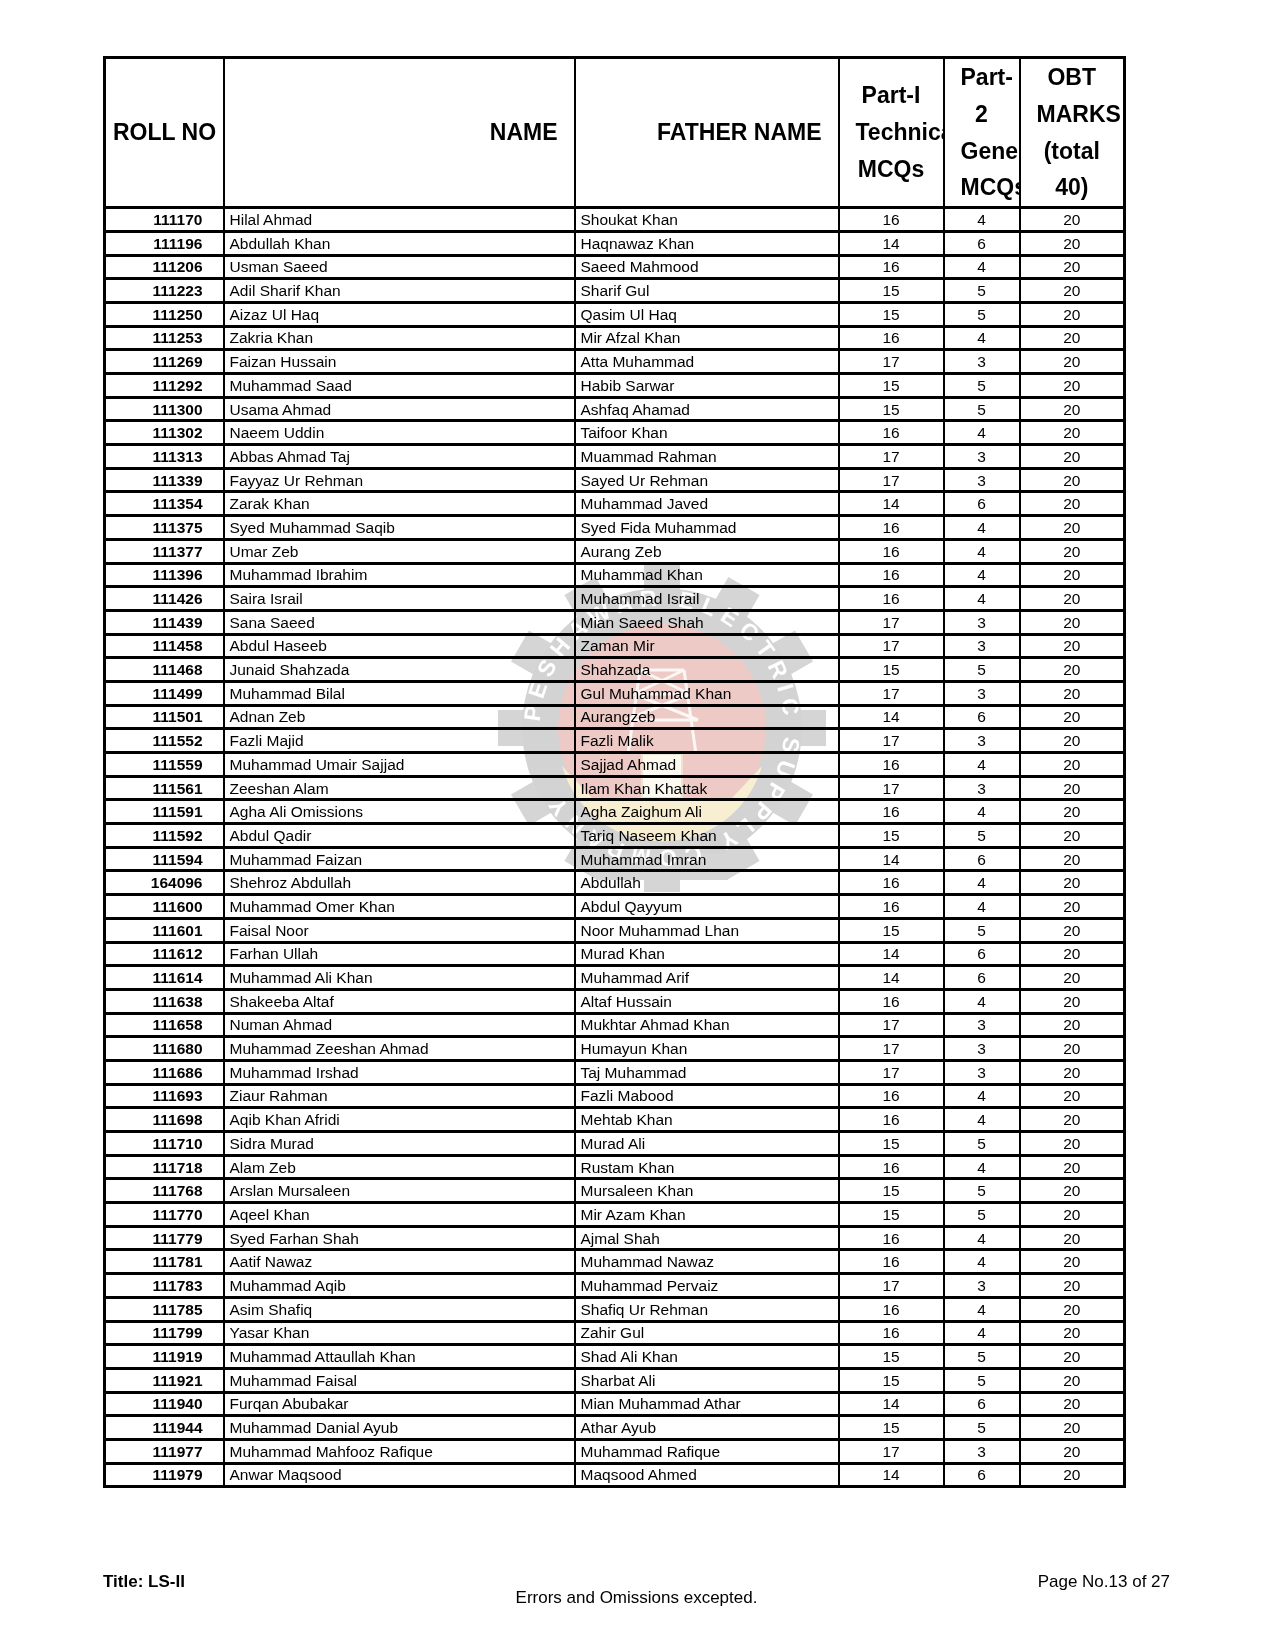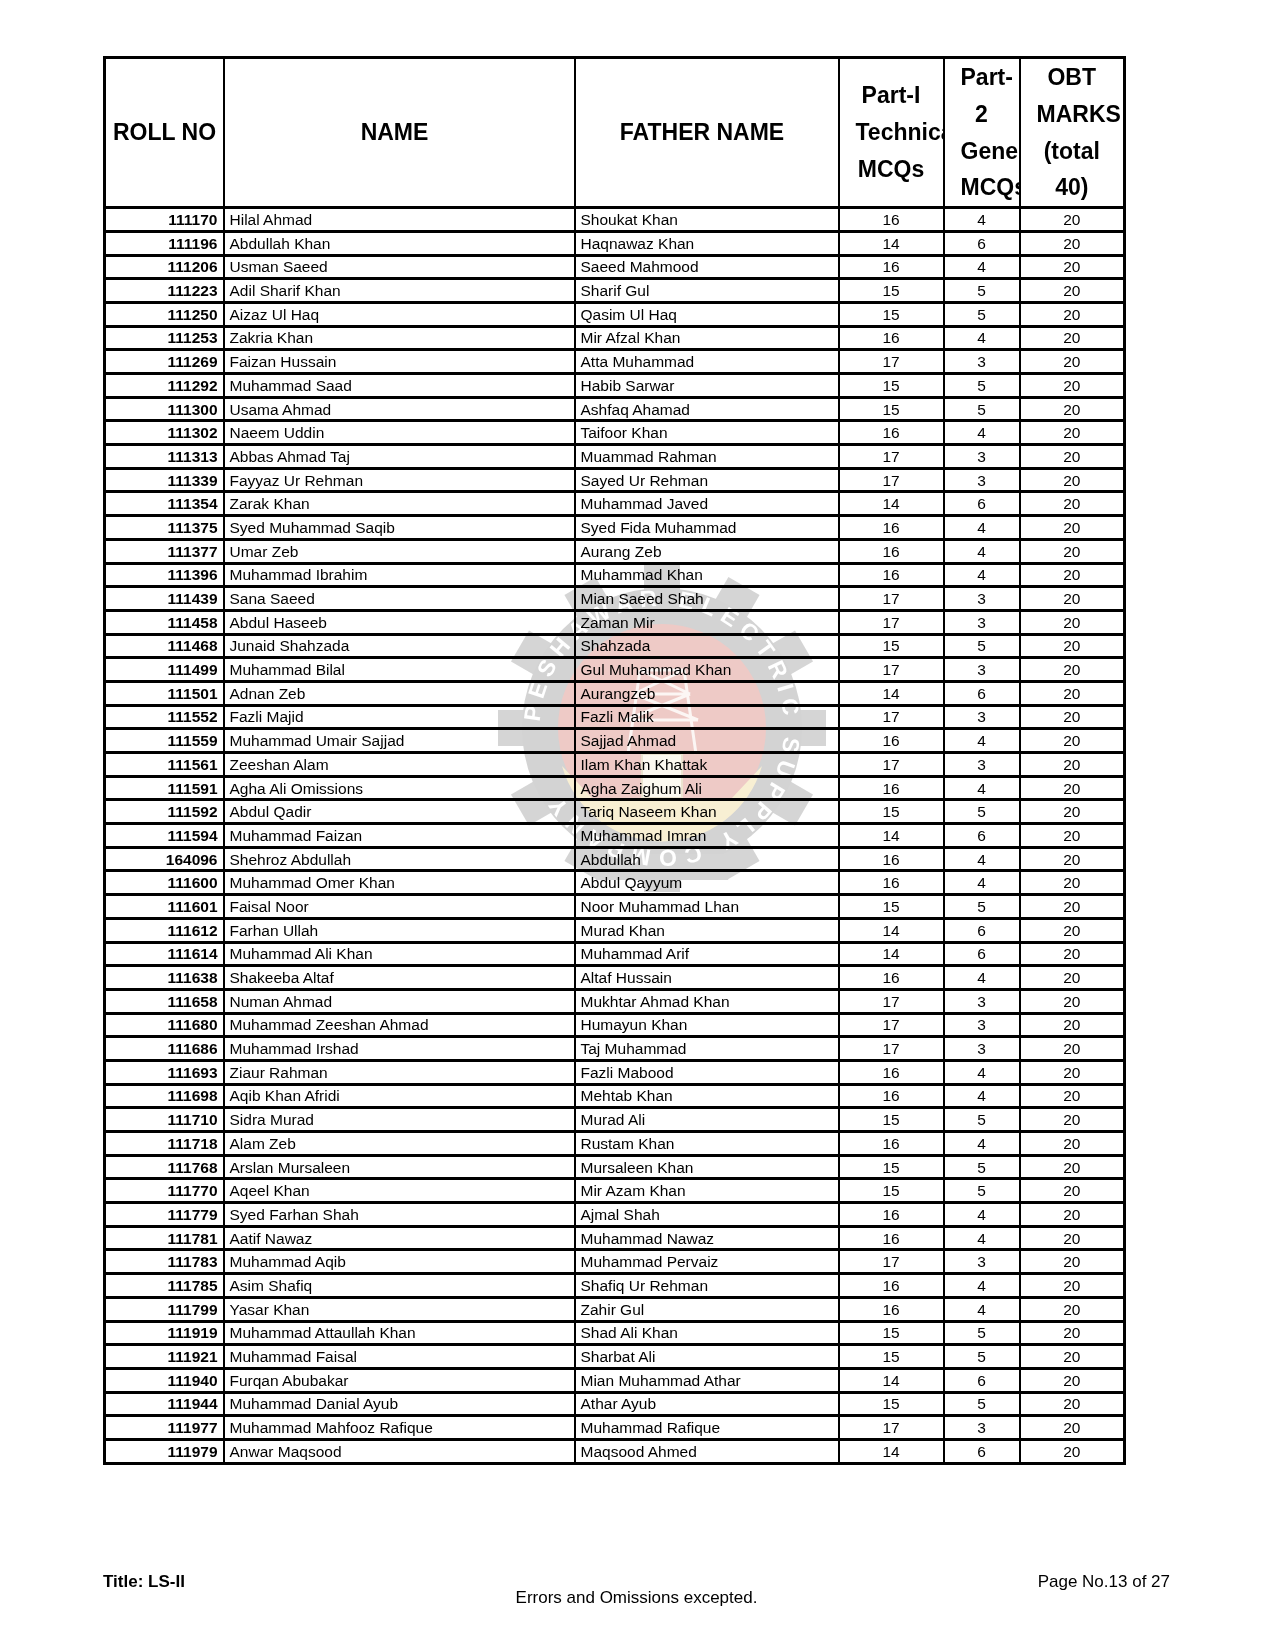--- a/index.html
+++ b/index.html
@@ -6,23 +6,23 @@
   body{
     width:1275px;height:1650px;position:relative;background:#ffffff;
     font-family:"Liberation Sans", sans-serif;color:#000;overflow:hidden;
   }
   .watermark{position:absolute;left:492px;top:558px;z-index:0;}
   .table-wrap{position:absolute;left:103px;top:56px;z-index:1;}
   table{border-collapse:collapse;table-layout:fixed;width:1020px;background:transparent;border:3px solid #000;}
   th,td{border:2px solid #000;overflow:hidden;white-space:nowrap;background:transparent;}
   td{border-top-width:3px;border-bottom-width:3px;height:20.7px;font-size:15.5px;line-height:1.1;padding:0;}
   th{height:108px;font-size:23px;font-weight:bold;vertical-align:middle;line-height:1.6;padding:0 16px;}
-  th.h-left{text-align:center;padding-left:7px;}
+  th.h-left{text-align:right;padding-left:7px;}
   th.h-center{text-align:center;white-space:normal;}
-  .c-roll{text-align:right;padding-right:5px;font-weight:bold;}
+  .c-roll{text-align:right;padding-right:20px;font-weight:bold;}
   .c-name,.c-father{text-align:left;padding-left:5px;}
   .c-p1,.c-p2,.c-obt{text-align:center;}
   .footer{position:absolute;left:103px;top:1572px;width:1067px;height:24px;font-size:17px;z-index:1;}
   .footer .f-left{position:absolute;left:0;top:0;font-weight:bold;}
   .footer .f-center{position:absolute;left:50%;transform:translateX(-50%);top:0;margin-top:16px;}
   .footer .f-right{position:absolute;right:0;top:0;}
 </style>
 </head>
 <body>
 
@@ -224,20 +224,28 @@
         </tr>
         <tr>
           <td class="c-roll">111396</td>
           <td class="c-name">Muhammad Ibrahim</td>
           <td class="c-father">Muhammad Khan</td>
           <td class="c-p1">16</td>
           <td class="c-p2">4</td>
           <td class="c-obt">20</td>
         </tr>
         <tr>
+          <td class="c-roll">111426</td>
+          <td class="c-name">Saira Israil</td>
+          <td class="c-father">Muhammad Israil</td>
+          <td class="c-p1">16</td>
+          <td class="c-p2">4</td>
+          <td class="c-obt">20</td>
+        </tr>
+        <tr>
           <td class="c-roll">111439</td>
           <td class="c-name">Sana Saeed</td>
           <td class="c-father">Mian Saeed Shah</td>
           <td class="c-p1">17</td>
           <td class="c-p2">3</td>
           <td class="c-obt">20</td>
         </tr>
         <tr>
           <td class="c-roll">111458</td>
           <td class="c-name">Abdul Haseeb</td>

